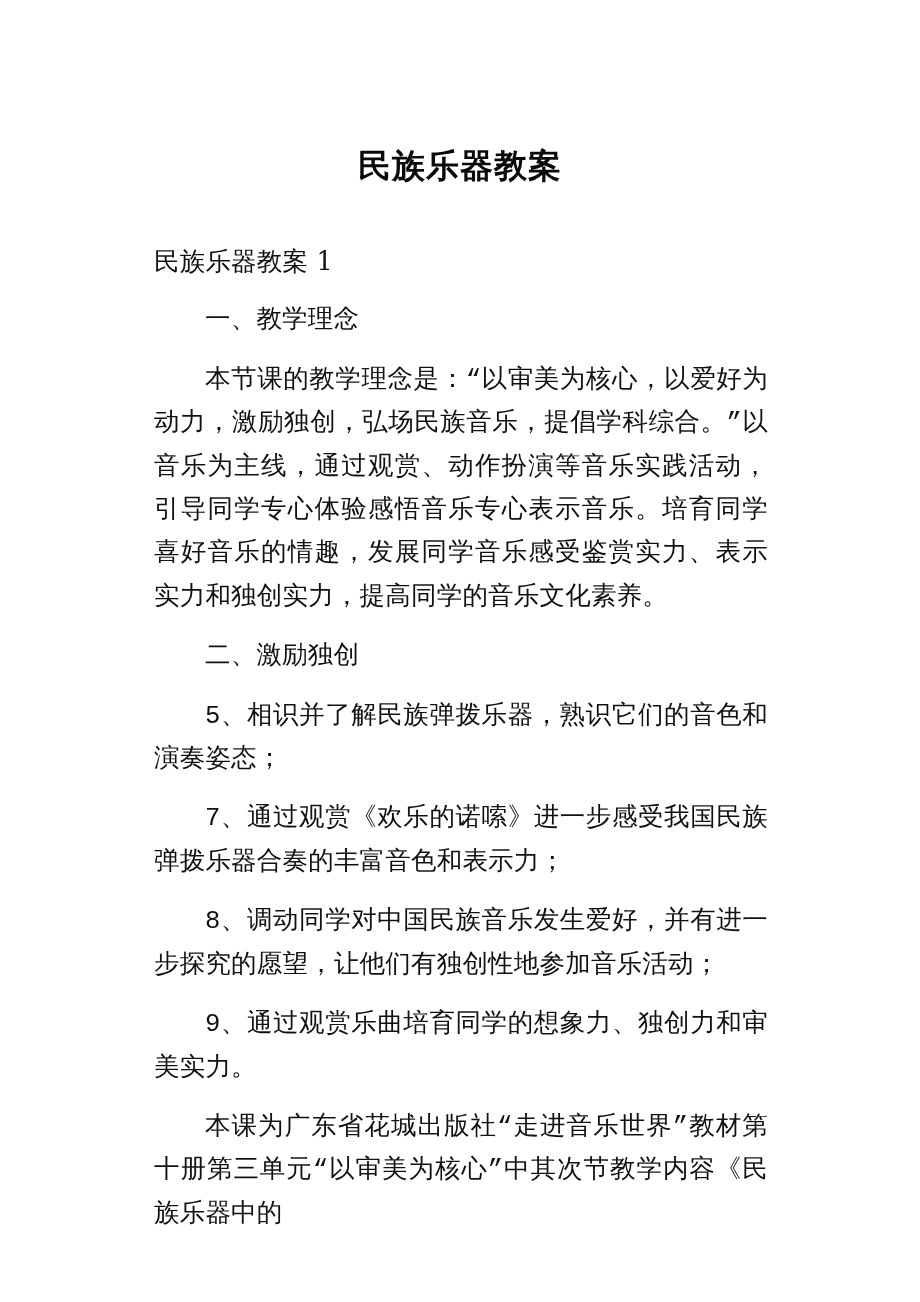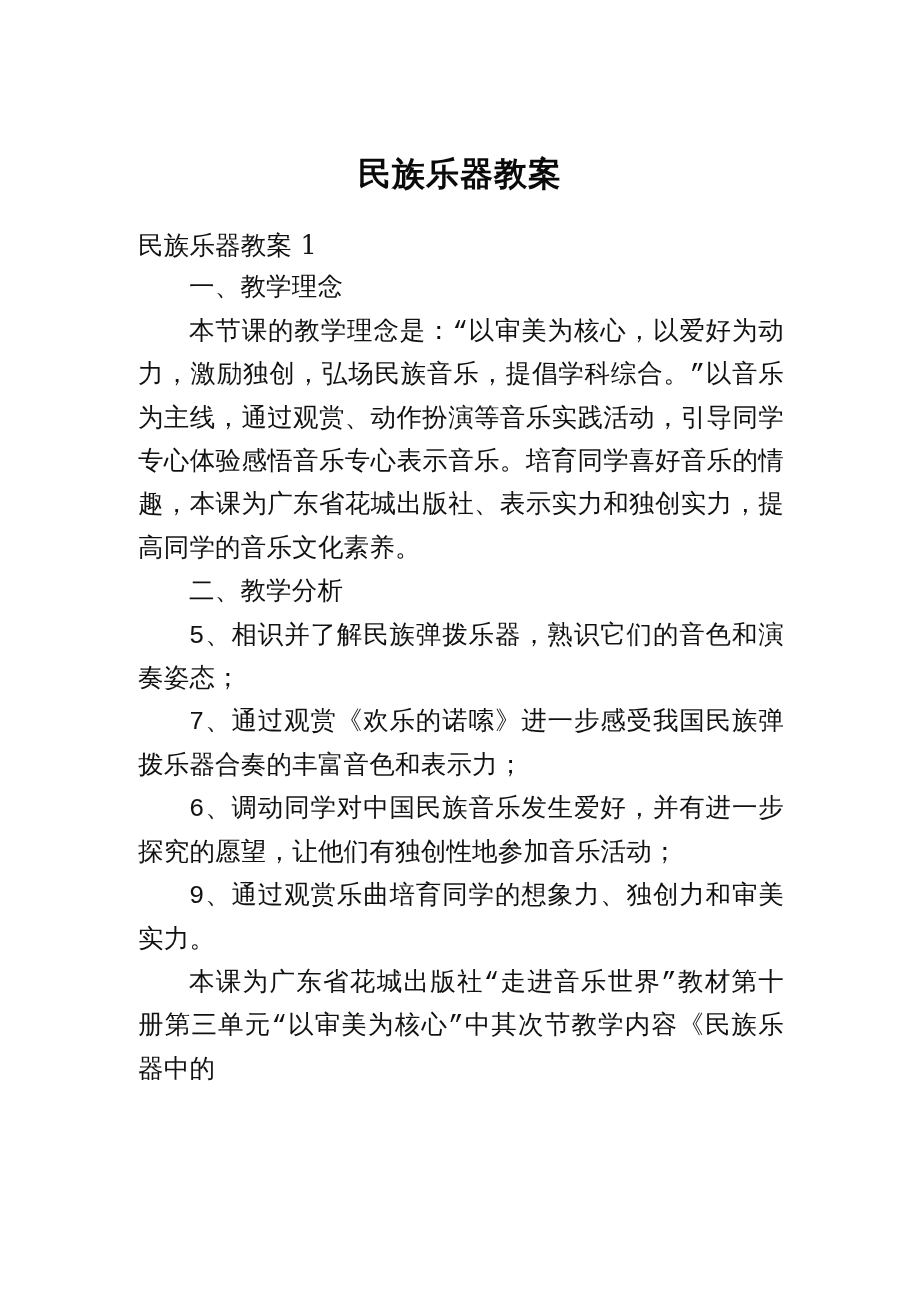--- a/index.html
+++ b/index.html
@@ -22,21 +22,21 @@
     left: 0; top: 0;
     width: 920px;
     height: 1302px;
     background: #ffffff;
   }
 
   
   .doc-title {
     position: absolute;
     left: 0;
-    top: 152px;
+    top: 144px;
     width: 920px;
     text-align: center;
     font-size: 33px;
     font-weight: bold;
     line-height: 44px;
     letter-spacing: 1px;
     color: #0a0a0a;
     font-family: "DejaVu Serif", "Liberation Serif", serif;
   }
 
@@ -47,21 +47,21 @@
     top: 224px;
     width: 646px;
   }
 
   .para {
     font-size: 25.5px;
     line-height: 43.4px;
     text-align: justify;
     text-justify: inter-character;
     color: #111111;
-    margin: 0;
+    margin: 16px;
     letter-spacing: 0.2px;
     word-break: break-all;
   }
 
   .para.indent {
     text-indent: 51px;
     font-family: Liberation Mono, monospace;
   }
 
   .para.noindent {
@@ -71,22 +71,22 @@
 </head>
 <body>
 
 <div class="page">
 
   <div class="doc-title">民族乐器教案</div>
 
   <div class="body-col">
       <p class="para noindent">民族乐器教案 1</p>
       <p class="para indent">一、教学理念</p>
-      <p class="para indent">本节课的教学理念是：“以审美为核心，以爱好为动力，激励独创，弘场民族音乐，提倡学科综合。”以音乐为主线，通过观赏、动作扮演等音乐实践活动，引导同学专心体验感悟音乐专心表示音乐。培育同学喜好音乐的情趣，本课为广东省花城出版社、表示实力和独创实力，提高同学的音乐文化素养。</p>
-      <p class="para indent">二、教学分析</p>
+      <p class="para indent">本节课的教学理念是：“以审美为核心，以爱好为动力，激励独创，弘场民族音乐，提倡学科综合。”以音乐为主线，通过观赏、动作扮演等音乐实践活动，引导同学专心体验感悟音乐专心表示音乐。培育同学喜好音乐的情趣，发展同学音乐感受鉴赏实力、表示实力和独创实力，提高同学的音乐文化素养。</p>
+      <p class="para indent">二、激励独创</p>
       <p class="para indent">5、相识并了解民族弹拨乐器，熟识它们的音色和演奏姿态；</p>
       <p class="para indent">7、通过观赏《欢乐的诺嗦》进一步感受我国民族弹拨乐器合奏的丰富音色和表示力；</p>
-      <p class="para indent">6、调动同学对中国民族音乐发生爱好，并有进一步探究的愿望，让他们有独创性地参加音乐活动；</p>
+      <p class="para indent">8、调动同学对中国民族音乐发生爱好，并有进一步探究的愿望，让他们有独创性地参加音乐活动；</p>
       <p class="para indent">9、通过观赏乐曲培育同学的想象力、独创力和审美实力。</p>
       <p class="para indent">本课为广东省花城出版社“走进音乐世界”教材第十册第三单元“以审美为核心”中其次节教学内容《民族乐器中的</p>
     </div>
 
 </div>
 
 </body></html>

